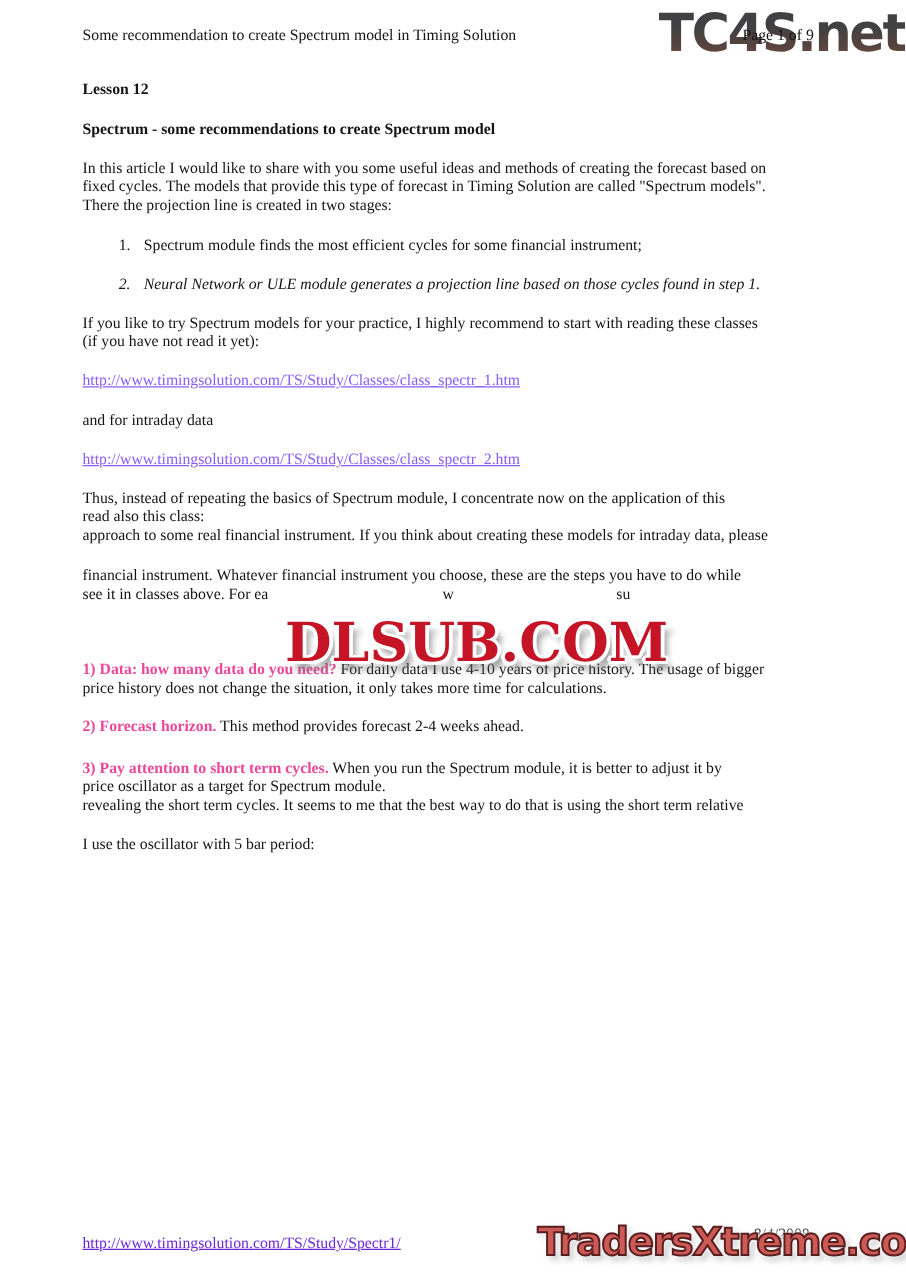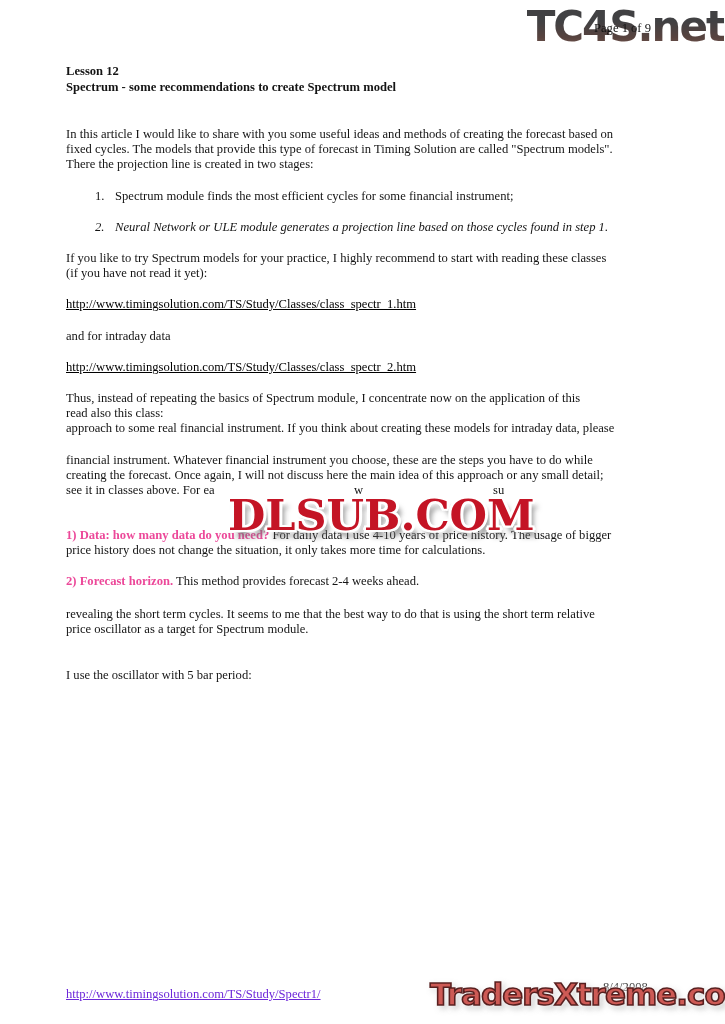--- a/index.html
+++ b/index.html
@@ -4,21 +4,21 @@
 <style>
   html,body{margin:0;padding:0;background:#e8e8e8;}
   .page{
     position:relative;width:725px;height:1024px;background:#ffffff;
     font-family:"Liberation Serif", serif;font-size:12.6px;color:#141414;
     overflow:hidden;margin:0 auto;
   }
   .abs{position:absolute;white-space:nowrap;}
   .line{height:15px;line-height:15px;white-space:nowrap;}
   .bold{font-weight:bold;}
-  .plink{color:#000000;text-decoration:underline;cursor:pointer;}
+  .plink{color:#8b5cf6;text-decoration:underline;cursor:pointer;}
   .blink{color:#6d28d9;text-decoration:underline;cursor:pointer;}
   .lead{color:#ec4899;font-weight:bold;}
   .listnum{display:inline-block;width:20px;}
   .listitem{padding-left:0;}
   
   .tc4s{
     font-family:"DejaVu Sans", sans-serif;font-weight:bold;font-size:42px;
     letter-spacing:-2px;
     background:linear-gradient(180deg,#414143 40%,#57433f 72%,#7d5a52 100%);
     -webkit-background-clip:text;background-clip:text;color:transparent;
@@ -44,25 +44,26 @@
   .pagenum{z-index:4;}
   .frag{position:absolute;top:0;}
 </style>
 </head>
 <body>
 
 <div class="page">
 
   <div class="abs tc4s" style="top:2px;right:1px;">TC4S.net</div>
 
+  <div class="abs" style="left:66px;top:21px;">Some recommendation to create Spectrum model in Timing Solution</div>
   <div class="abs pagenum" style="left:594px;top:21px;">Page 1 of 9</div>
 
   <div class="abs bold" style="left:66px;top:64px;">Lesson 12</div>
 
-  <div class="abs bold" style="left:66px;top:80px;">Spectrum - some recommendations to create Spectrum model</div>
+  <div class="abs bold" style="left:66px;top:96px;">Spectrum - some recommendations to create Spectrum model</div>
 
   <div class="abs" style="left:66px;top:127px;">
     <div class="line">In this article I would like to share with you some useful ideas and methods of creating the forecast based on</div>
     <div class="line">fixed cycles. The models that provide this type of forecast in Timing Solution are called "Spectrum models".</div>
     <div class="line">There the projection line is created in two stages:</div>
   </div>
 
   <div class="abs listitem" style="left:95px;top:189px;">
     <span class="listnum">1.</span><span>Spectrum module finds the most efficient cycles for some financial instrument;</span>
   </div>
@@ -82,21 +83,20 @@
   <a class="abs plink" style="left:66px;top:360px;text-align:right;">http://www.timingsolution.com/TS/Study/Classes/class_spectr_2.htm</a>
 
   <div class="abs" style="left:66px;top:391px;">
     <div class="line">Thus, instead of repeating the basics of Spectrum module, I concentrate now on the application of this</div>
     <div class="line">read also this class:</div>
     <div class="line">approach to some real financial instrument. If you think about creating these models for intraday data, please</div>
   </div>
 
   <div class="abs" style="left:66px;top:453px;">
     <div class="line">financial instrument. Whatever financial instrument you choose, these are the steps you have to do while</div>
-    <div class="line">creating the forecast. Once again, I will not discuss here the main idea of this approach or any small detail;</div>
     <div class="line" style="position:relative;width:595px;">
       <span class="frag" style="left:0;">see it in classes above. For ea</span>
       <span class="frag" style="left:288px;">w</span>
       <span class="frag" style="left:427px;">su</span>
     </div>
   </div>
 
   <div class="abs dlsub" style="left:228px;top:490px;">DLSUB.COM</div>
 
   <div class="abs" style="left:66px;top:528px;">
@@ -106,22 +106,25 @@
     <div class="line">price history does not change the situation, it only takes more time for calculations.</div>
   </div>
 
   <div class="abs" style="left:66px;top:574px;">
     <div class="line">
       <span class="lead">2) Forecast horizon.</span><span> This method provides forecast 2-4 weeks ahead.</span>
     </div>
   </div>
 
   <div class="abs" style="left:66px;top:607px;">
+    <div class="line">
+      <span class="lead">3) Pay attention to short term cycles.</span><span> When you run the Spectrum module, it is better to adjust it by</span>
+    </div>
+    <div class="line">price oscillator as a target for Spectrum module.</div>
     <div class="line">revealing the short term cycles. It seems to me that the best way to do that is using the short term relative</div>
-    <div class="line">price oscillator as a target for Spectrum module.</div>
   </div>
 
   <div class="abs" style="left:66px;top:668px;">I use the oscillator with 5 bar period:</div>
 
   <a class="abs blink" style="left:66px;top:987px;">http://www.timingsolution.com/TS/Study/Spectr1/</a>
   <div class="abs" style="left:603px;top:980px;">8/4/2008</div>
 
   <div class="abs tx" style="left:430px;top:976px;">TradersXtreme.com</div>
 
 </div>

